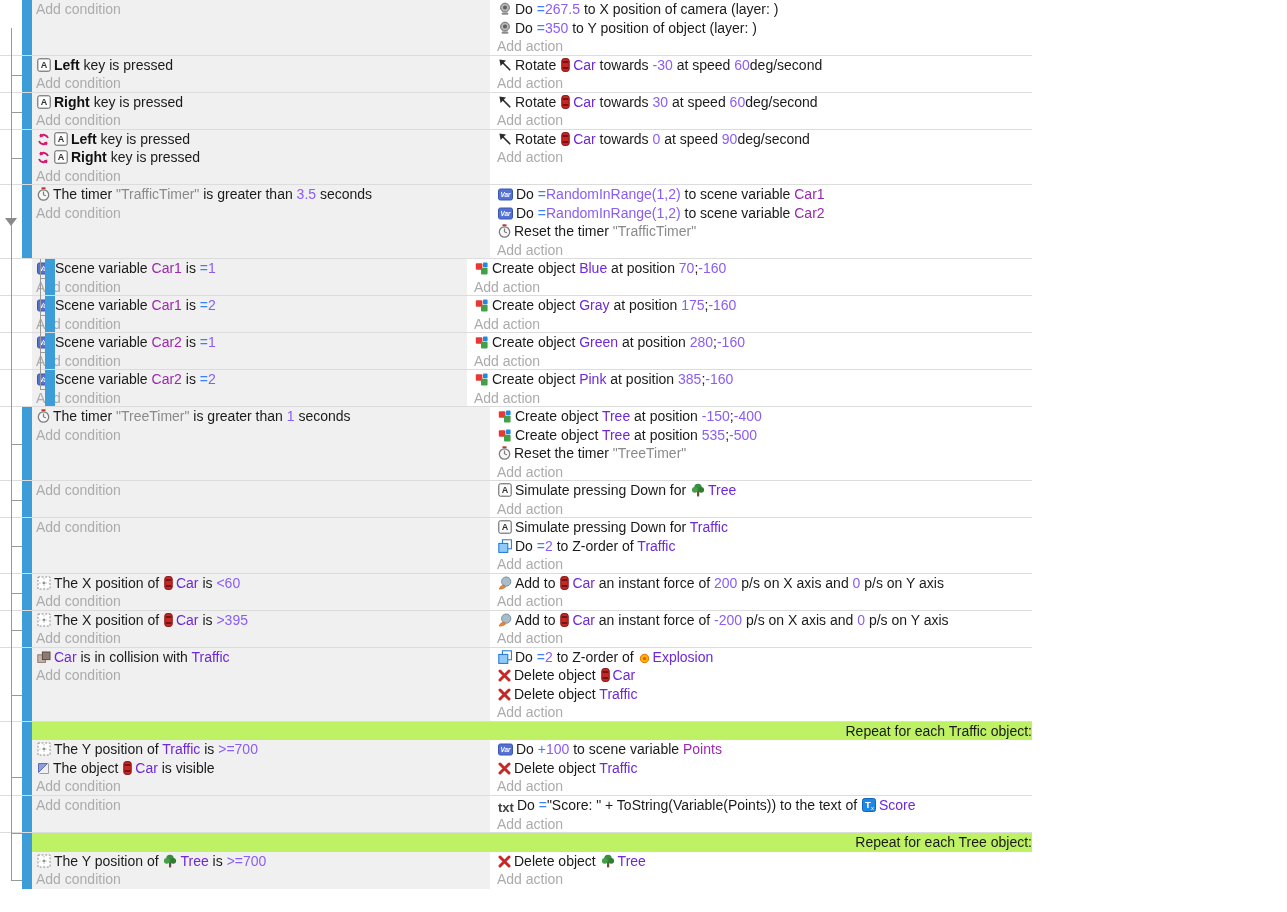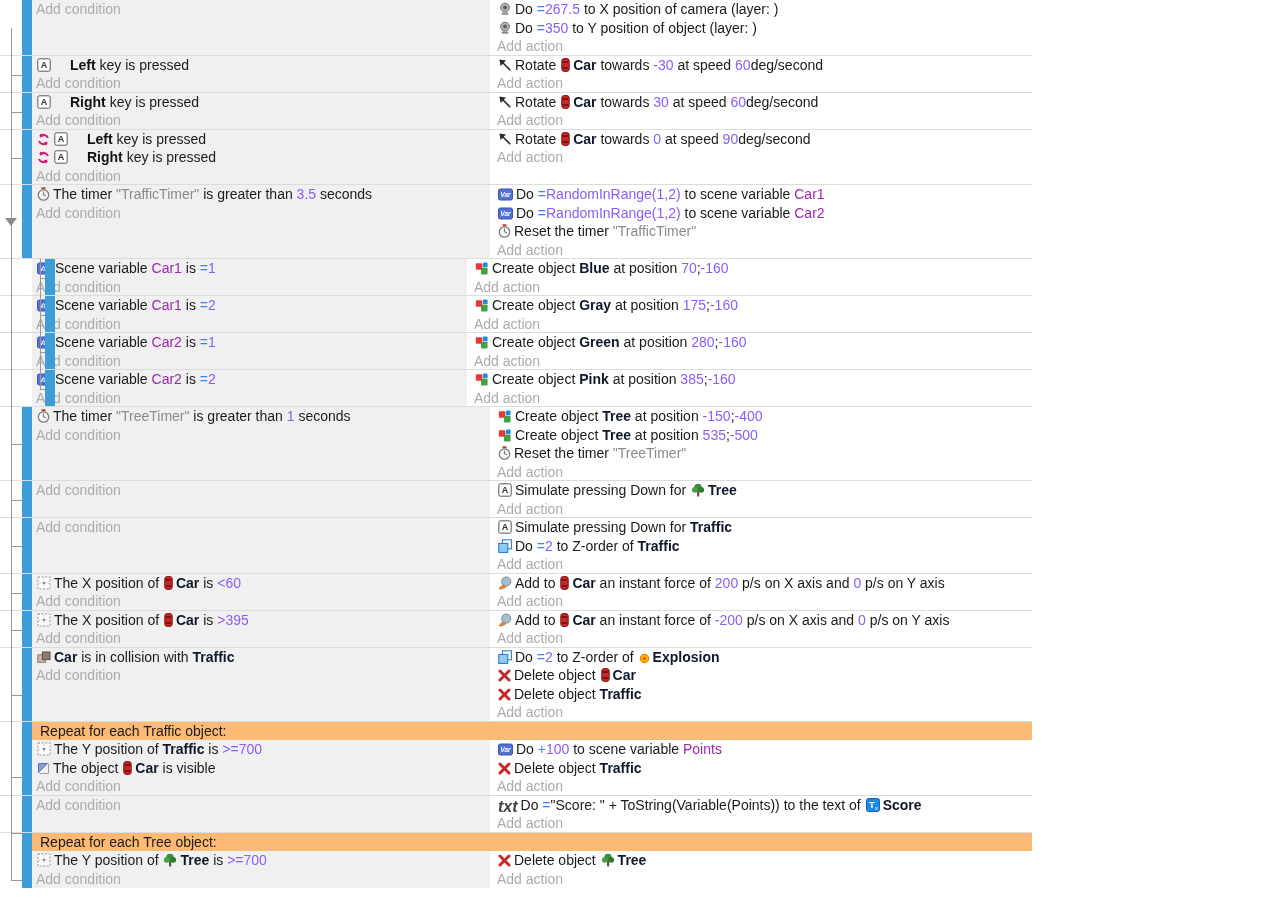--- a/index.html
+++ b/index.html
@@ -3,37 +3,37 @@
 <meta charset="utf-8">
 <style>
   html,body{margin:0;padding:0;background:#fff;}
   body{font-family:"Liberation Sans","DejaVu Sans",sans-serif;font-size:14px;color:#1a1a1a;}
   #sheet{position:relative;width:1032px;height:912px;overflow:hidden;background:#fff;}
   .event{position:relative;padding-left:32px;box-shadow:0 -1px 0 #dcdcdc;}
   .event.ind1{}
   .bar{position:absolute;top:0;bottom:0;width:10px;background:#3d9dd9;}
   .ind0>.bar{left:22px;}
   .ind1>.bar{left:45px;}
-  .repeat-header{line-height:18.5px;padding-left:8px;background:#fdba74;white-space:nowrap;}
+  .repeat-header{line-height:18.5px;padding-left:2px;background:#bef264;white-space:nowrap;text-align:right;}
   .cols{display:flex;align-items:stretch;}
   .cond{width:458px;background:#f0f0f0;margin-right:3px;flex:none;padding-left:4px;box-sizing:border-box;}
   .ind1 .cond{width:435px;}
   .act{flex:1;background:#fff;padding-left:4px;min-width:0;}
   .line{line-height:18.5px;white-space:nowrap;overflow:hidden;}
   .line.add{color:#ababab;}
   .sg-p{color:#1a1a1a;}
-  .sg-b{color:#111;font-weight:bold;margin-left:16px;}
+  .sg-b{color:#111;font-weight:bold;}
   .sg-n{color:#8b5cf6;}
-  .sg-o{color:#0f172a;font-weight:bold;}
+  .sg-o{color:#6d28d9;font-weight:normal;}
   .sg-v{color:#9c27b0;}
   .sg-eq{color:#3b82f6;}
   .sg-q{color:#8a8a8a;}
   .icon{display:inline-block;vertical-align:-2px;margin:0 3px 0 1px;line-height:0;}
   .icon svg{display:inline-block;}
-  .txt-glyph{font-style:italic;font-size:16px;font-weight:bold;color:#424242;line-height:14px;}
+  .txt-glyph{font-size:13px;font-weight:bold;color:#424242;line-height:14px;}
   
   #guides{position:absolute;left:0;top:0;right:0;bottom:0;pointer-events:none;}
   .gline{position:absolute;background:#999;}
   .garrow{position:absolute;width:0;height:0;border-left:6px solid transparent;border-right:6px solid transparent;border-top:8px solid #8a8a8a;}
 </style>
 </head>
 <body>
 
 <div id="sheet">
   <div id="events">

